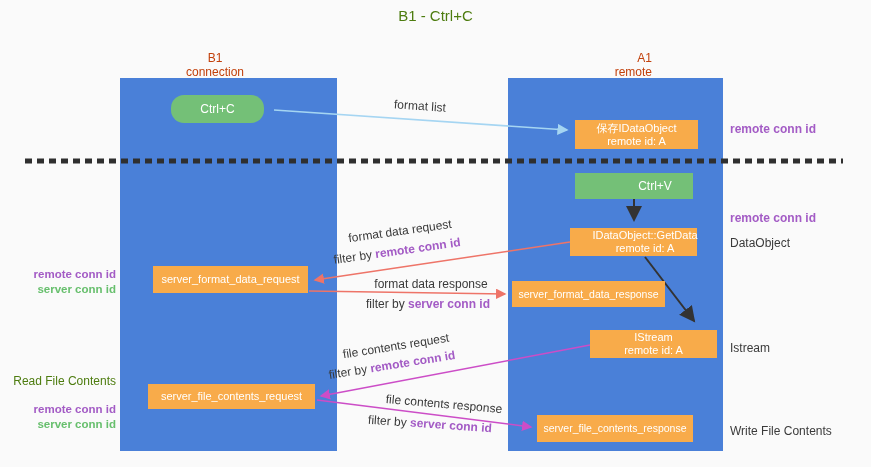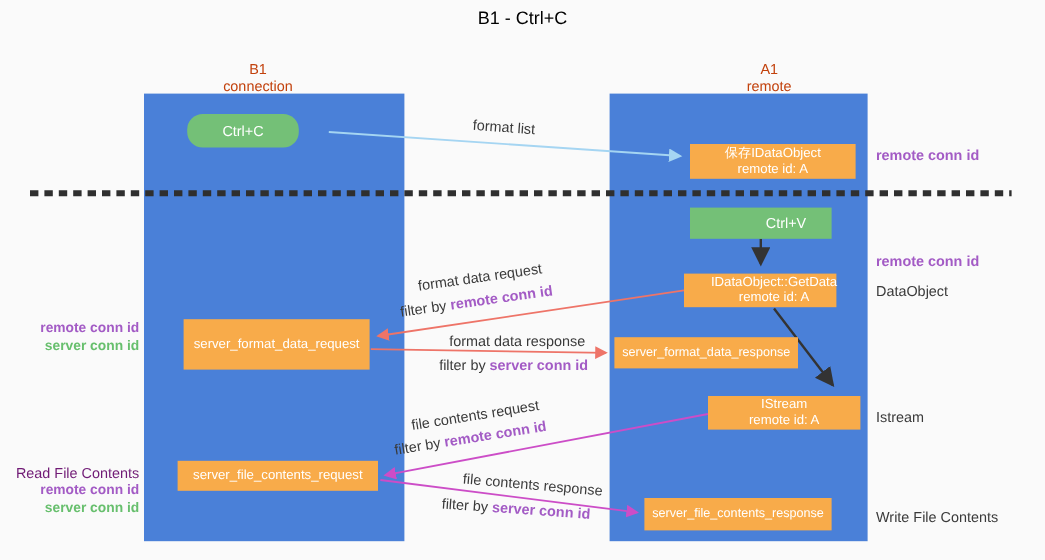--- a/index.html
+++ b/index.html
@@ -1,20 +1,20 @@
 <!DOCTYPE html>
 <html><head>
 <meta charset="utf-8">
 <style>
   html,body{margin:0;padding:0;}
   body{font-family:"Liberation Sans","DejaVu Sans",sans-serif;background:#fff;}
   .canvas{position:relative;width:871px;height:467px;background:#fafafa;overflow:hidden;}
 
   .title{position:absolute;left:0;top:6px;width:871px;text-align:center;
-         font-size:15px;line-height:20px;color:#000000;z-index:5;}
+         font-size:15px;line-height:20px;color:#4d7c0f;z-index:5;}
 
   .lane-header{position:absolute;text-align:center;font-size:12px;line-height:14px;
                color:#c2410c;z-index:5;}
   .lane{position:absolute;top:78px;height:373px;background:#4a80d8;z-index:1;}
   .lane.left{left:120px;width:217px;}
   .lane.right{left:508px;width:215px;}
 
   svg.overlay{position:absolute;left:0;top:0;z-index:2;pointer-events:none;}
 
   .node{position:absolute;z-index:3;display:flex;flex-direction:column;justify-content:center;
@@ -36,21 +36,21 @@
 <div class="canvas">
 
   <div class="title">
     <div>B1 - Ctrl+C</div>
   </div>
 
   <div class="lane-header" style="left:160px;top:51px;width:110px;">
     <div>B1</div>
     <div>connection</div>
   </div>
-  <div class="lane-header" style="left:586px;top:51px;width:110px;">
+  <div class="lane-header" style="left:542px;top:51px;width:110px;text-align:right;">
     <div>A1</div>
     <div>remote</div>
   </div>
 
   <div class="lane left"></div>
   <div class="lane right"></div>
 
   <svg class="overlay" width="871" height="467" viewBox="0 0 871 467">
     <defs>
       <marker id="m-blue" markerWidth="8" markerHeight="8" refX="6" refY="3.5" orient="auto">
@@ -77,39 +77,39 @@
 
     <line x1="570" y1="242" x2="315" y2="280" stroke="#ee7468" stroke-width="1.5" marker-end="url(#m-red)"></line>
 
     <line x1="309" y1="291" x2="505" y2="294" stroke="#ee7468" stroke-width="1.5" marker-end="url(#m-red)"></line>
 
     <line x1="590" y1="345" x2="321" y2="396" stroke="#cc4dc7" stroke-width="1.5" marker-end="url(#m-mag)"></line>
 
     <line x1="317" y1="400" x2="531" y2="427" stroke="#cc4dc7" stroke-width="1.5" marker-end="url(#m-mag)"></line>
   </svg>
 
-  <div class="node green" style="left:156px;top:95px;width:93px;height:28px;border-radius:13px;">
+  <div class="node green" style="left:171px;top:95px;width:93px;height:28px;border-radius:13px;">
     <span>Ctrl+C</span>
   </div>
 
-  <div class="node orange" style="left:575px;top:120px;width:138px;height:29px;">
+  <div class="node orange" style="left:575px;top:120px;width:123px;height:29px;">
     <span>保存IDataObject</span>
     <span>remote id: A</span>
   </div>
 
   <div class="node green" style="left:575px;top:173px;width:118px;height:26px;padding-left:42px;">
     <span>Ctrl+V</span>
   </div>
 
   <div class="node orange" style="left:570px;top:228px;width:127px;height:28px;padding-left:23px;">
     <span>IDataObject::GetData</span>
     <span>remote id: A</span>
   </div>
 
-  <div class="node orange" style="left:153px;top:266px;width:155px;height:42px;">
+  <div class="node orange" style="left:153px;top:266px;width:155px;height:27px;">
     <span>server_format_data_request</span>
   </div>
 
   <div class="node orange" style="left:512px;top:281px;width:153px;height:26px;font-size:10.5px;justify-content:center;">
     <span>server_format_data_response</span>
   </div>
 
   <div class="node orange" style="left:590px;top:330px;width:127px;height:28px;">
     <span>IStream</span>
     <span>remote id: A</span>
@@ -149,20 +149,20 @@
   <div class="lbl purple" style="left:730px;top:211px;">remote conn id</div>
   <div class="lbl" style="left:730px;top:236px;">DataObject</div>
   <div class="lbl" style="left:730px;top:341px;">Istream</div>
   <div class="lbl" style="left:730px;top:424px;">Write File Contents</div>
 
   <div class="left-col" style="top:267px;">
     <div class="lbl purple" style="position:static;font-size:11.5px;">remote conn id</div>
     <div class="lbl greenTxt" style="position:static;font-size:11.5px;">server conn id</div>
   </div>
 
-  <div class="left-col" style="top:387px;font-size:12px;color:#701a75;">Read File Contents</div>
+  <div class="left-col" style="top:374px;font-size:12px;color:#4d7c0f;">Read File Contents</div>
 
   <div class="left-col" style="top:402px;">
     <div class="lbl purple" style="position:static;font-size:11.5px;">remote conn id</div>
     <div class="lbl greenTxt" style="position:static;font-size:11.5px;">server conn id</div>
   </div>
 
 </div>
 
 </body></html>

